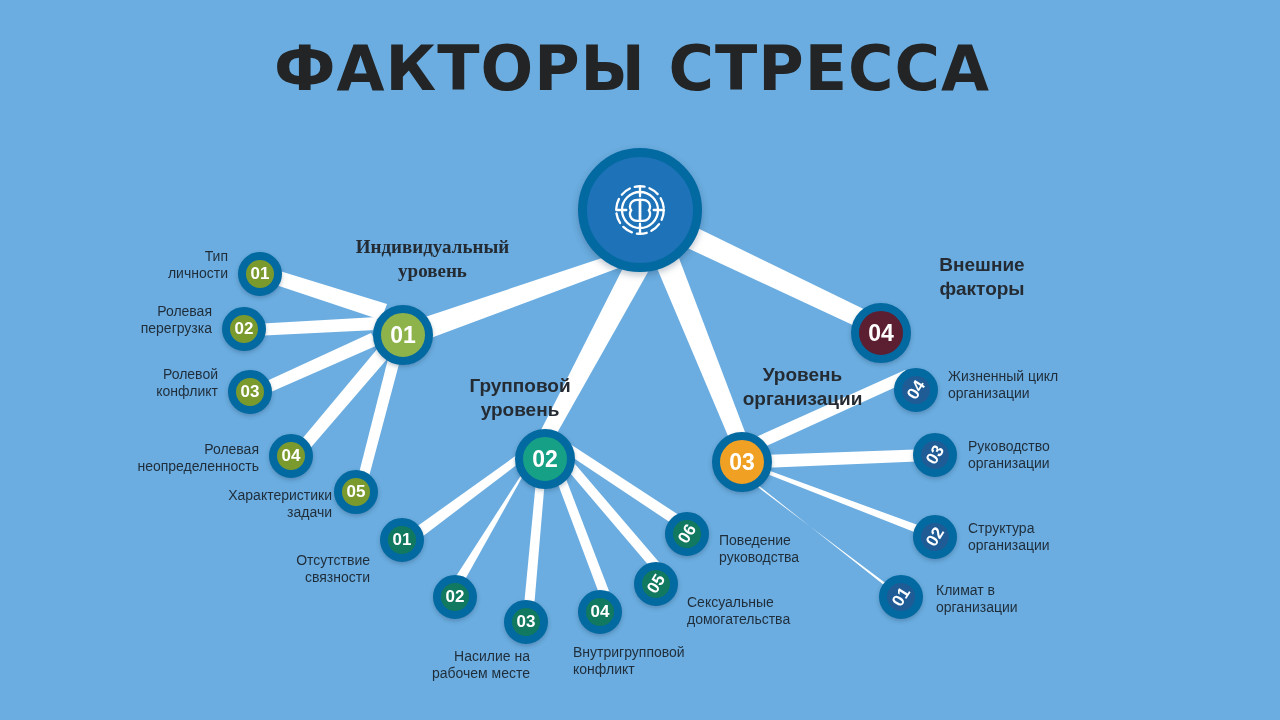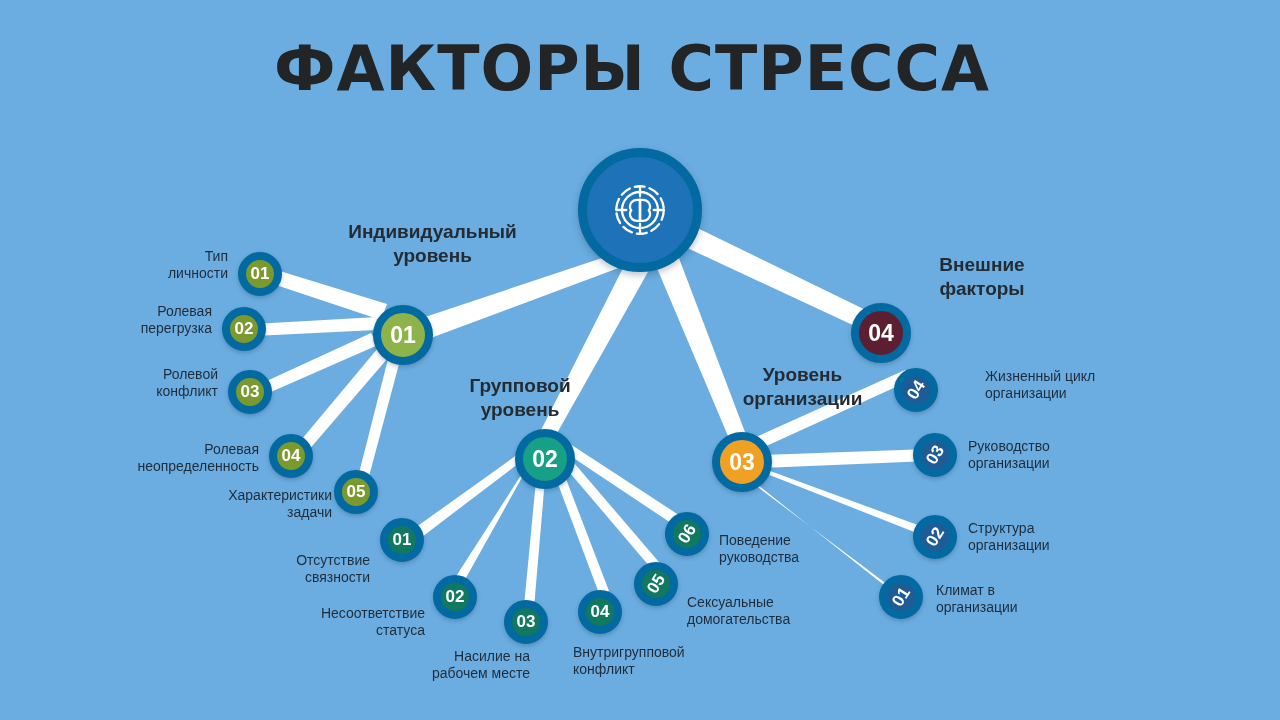--- a/index.html
+++ b/index.html
@@ -132,21 +132,21 @@
         <line x1="50" y1="69" x2="50" y2="83"></line>
         <line x1="17" y1="50" x2="31" y2="50"></line>
         <line x1="69" y1="50" x2="83" y2="50"></line>
         <path d="M46 36c-6 0-10 4-10 9 0 2 .6 4 1.7 5.4C36.5 52 36 54 36 56c0 5 4 9 10 9h4V36z"></path>
         <path d="M54 36c6 0 10 4 10 9 0 2-.6 4-1.7 5.4C63.5 52 64 54 64 56c0 5-4 9-10 9h-4V36z"></path>
         <line x1="50" y1="36" x2="50" y2="65"></line>
       </svg>
     </span>
   </div>
 
-  <div class="branch-heading center" style="left:335px; top:220px; width:195px;">Индивидуальный
+  <div class="branch-heading center" style="left:335px; top:235px; width:195px;font-family:Liberation Serif, serif;">Индивидуальный
 уровень</div>
 
   <div class="node" style="left:373px; top:305px; width:60px; height:60px; background:#8DB34A; font-size:23px;">
     <span class="node-num">01</span>
   </div>
 
   <div class="node" style="left:238px; top:252px; width:44px; height:44px; background:#7A9A2E; font-size:17px;">
     <span class="node-num">01</span>
   </div>
   <div class="leaf-label ta-right" style="left:108px; top:248px; width:120px;">Тип
@@ -185,22 +185,20 @@
 
   <div class="node" style="left:380px; top:518px; width:44px; height:44px; background:#11795F; font-size:17px;">
     <span class="node-num">01</span>
   </div>
   <div class="leaf-label ta-right" style="left:220px; top:552px; width:150px;">Отсутствие
 связности</div>
 
   <div class="node" style="left:433px; top:575px; width:44px; height:44px; background:#11795F; font-size:17px;">
     <span class="node-num">02</span>
   </div>
-  <div class="leaf-label ta-right" style="left:240px; top:605px; width:185px;">Несоответствие
-статуса</div>
 
   <div class="node" style="left:504px; top:600px; width:44px; height:44px; background:#11795F; font-size:17px;">
     <span class="node-num">03</span>
   </div>
   <div class="leaf-label ta-right" style="left:360px; top:648px; width:170px;">Насилие на
 рабочем месте</div>
 
   <div class="node" style="left:578px; top:590px; width:44px; height:44px; background:#11795F; font-size:17px;">
     <span class="node-num">04</span>
   </div>
@@ -222,21 +220,21 @@
   <div class="branch-heading center" style="left:714px; top:363px; width:177px;">Уровень
 организации</div>
 
   <div class="node" style="left:712px; top:432px; width:60px; height:60px; background:#F0A022; font-size:23px;">
     <span class="node-num">03</span>
   </div>
 
   <div class="node" style="left:894px; top:368px; width:44px; height:44px; background:#1F5C96; font-size:17px;">
     <span class="node-num" style="transform:rotate(-58deg);">04</span>
   </div>
-  <div class="leaf-label ta-left" style="left:948px; top:368px; width:200px;margin-left:37px;">Жизненный цикл
+  <div class="leaf-label ta-left" style="left:948px; top:368px; width:200px;">Жизненный цикл
 организации</div>
 
   <div class="node" style="left:913px; top:433px; width:44px; height:44px; background:#1F5C96; font-size:17px;">
     <span class="node-num" style="transform:rotate(-58deg);">03</span>
   </div>
   <div class="leaf-label ta-left" style="left:968px; top:438px; width:190px;">Руководство
 организации</div>
 
   <div class="node" style="left:913px; top:515px; width:44px; height:44px; background:#1F5C96; font-size:17px;">
     <span class="node-num" style="transform:rotate(-58deg);">02</span>

